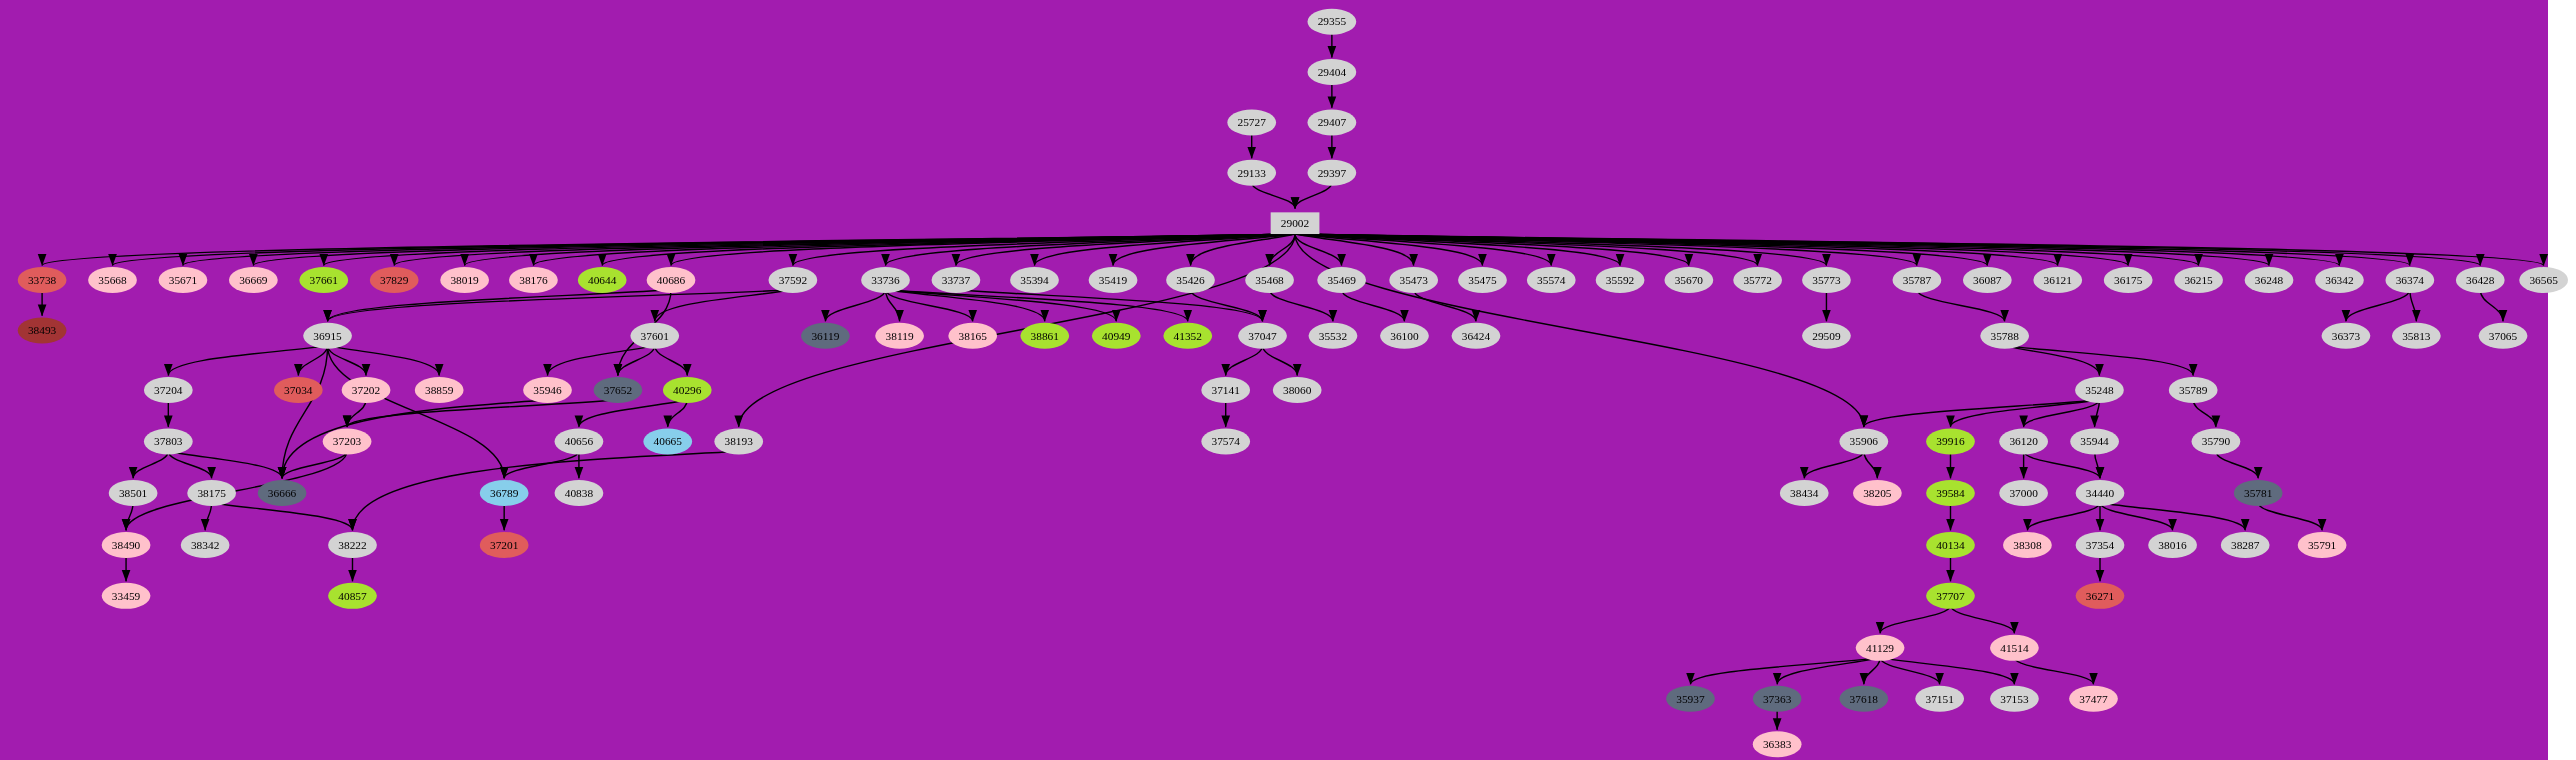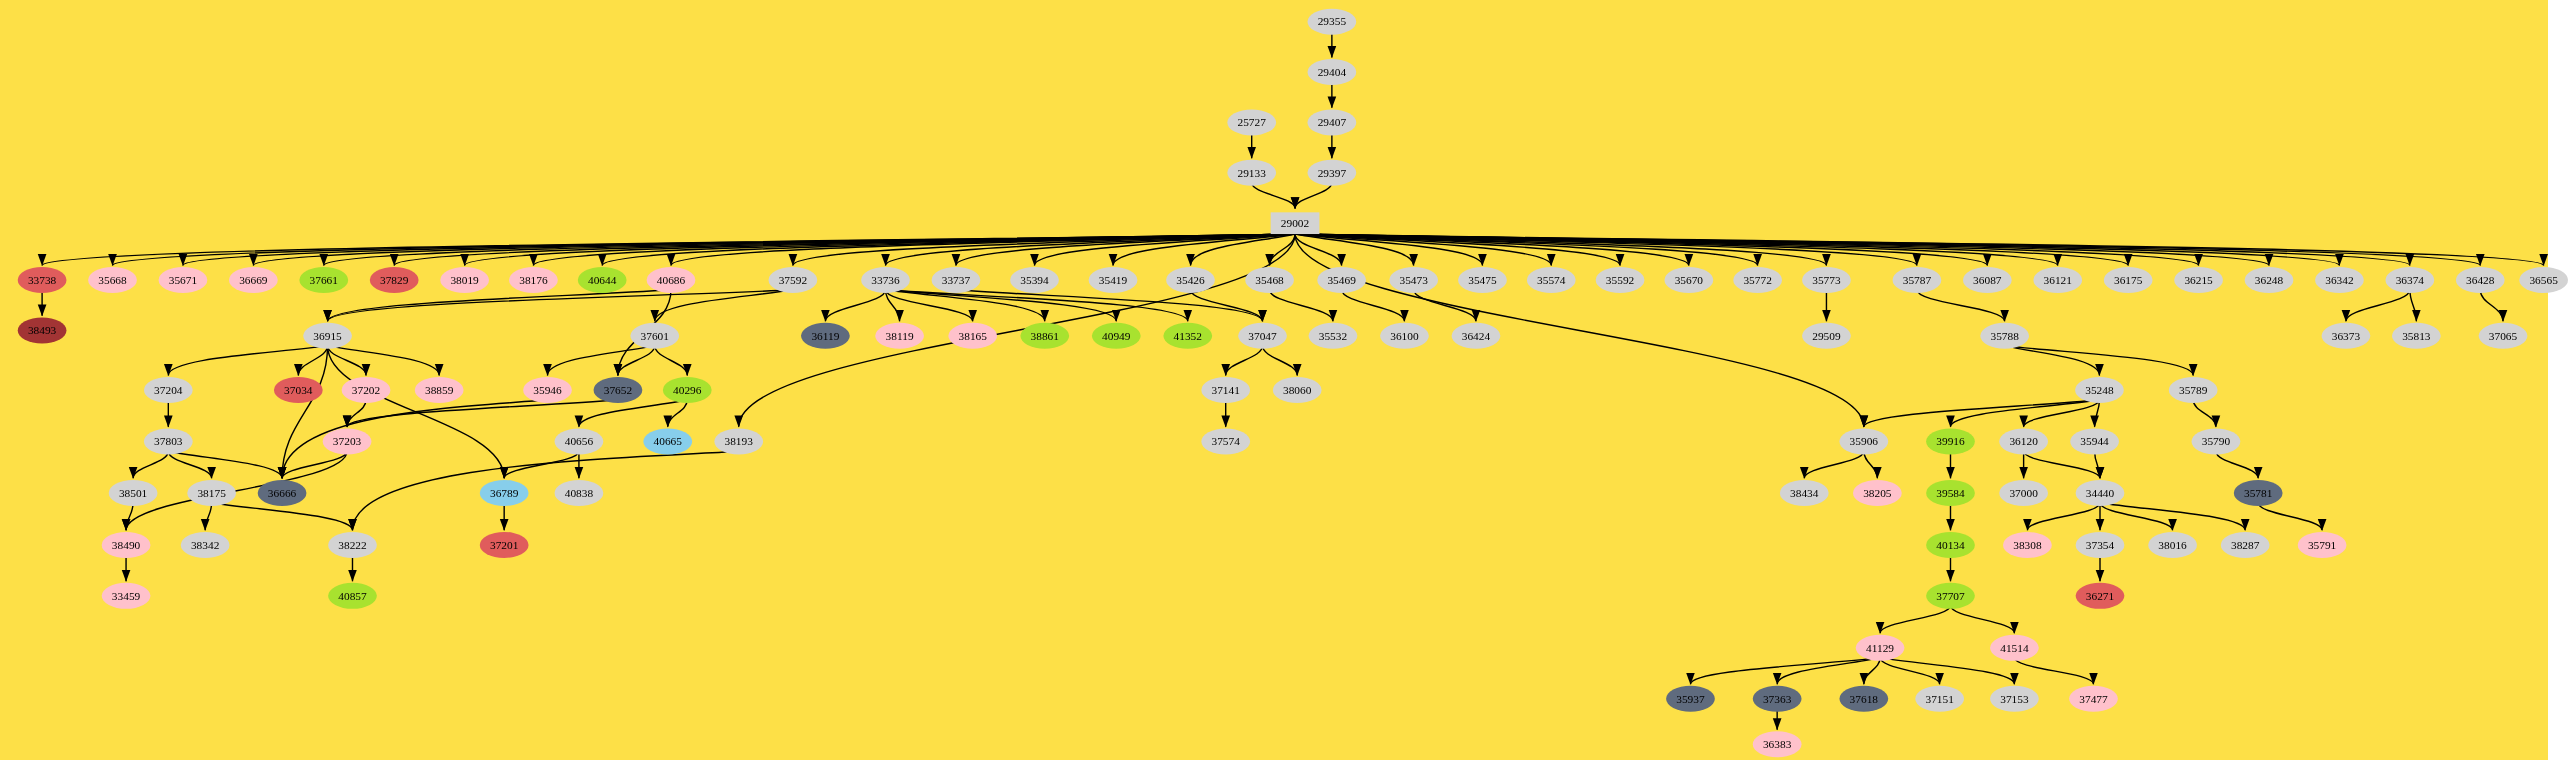--- a/index.html
+++ b/index.html
@@ -1,16 +1,16 @@
 <!DOCTYPE html>
 <html style="font-size:8.7px"><head>
 <meta charset="utf-8">
 <style>
   html,body{margin:0;padding:0;background:#ffffff;width:2576px;height:760px;overflow:hidden;}
-  #diagram-root{width:2548px;height:760px;position:relative;background:#fde047;}
+  #diagram-root{width:2548px;height:760px;position:relative;background:#a21caf;}
   svg{display:block;}
   .node-label{font-family:"Liberation Serif","DejaVu Serif",serif;font-size:21px;fill:#000000;
     text-anchor:middle;}
   .edge{fill:none;stroke:#000000;stroke-width:2.6px;}
   .node-shape{stroke:none;}
 </style>
 </head>
 <body>
 
 <div id="diagram-root">

